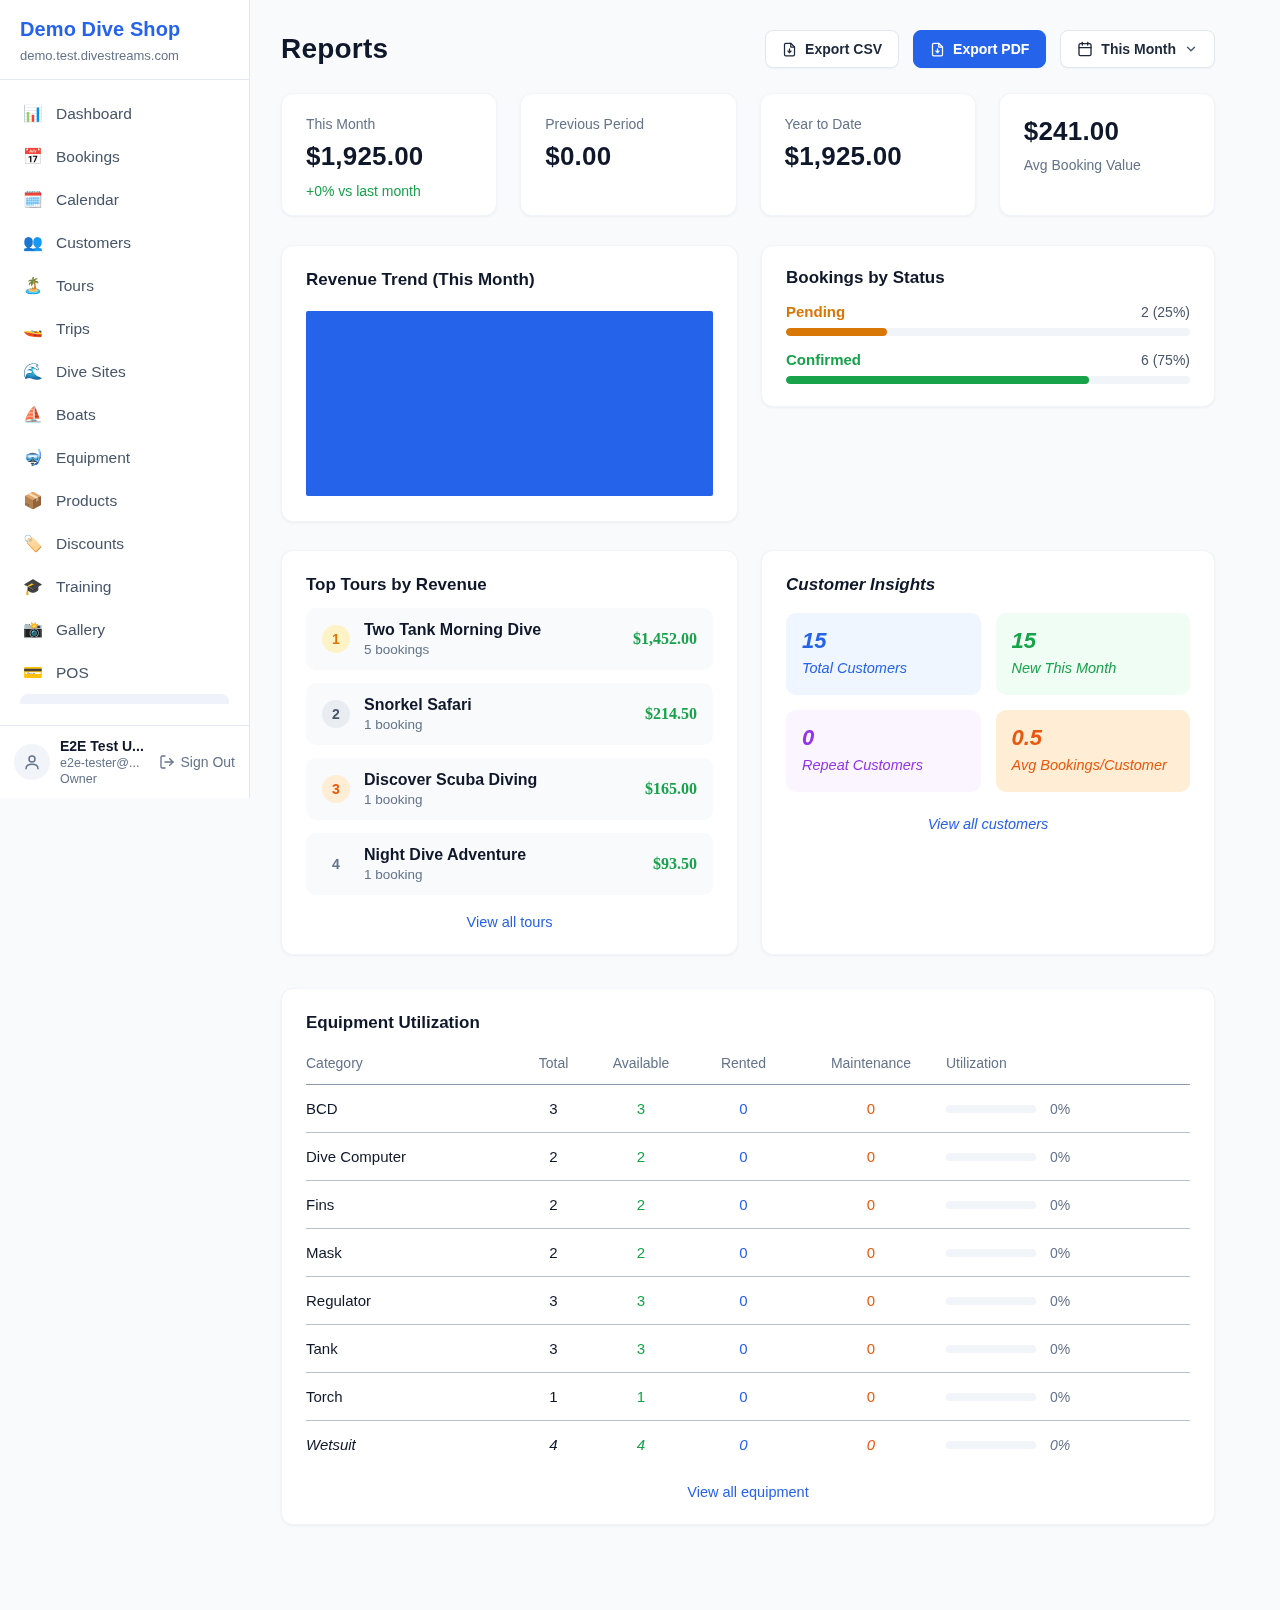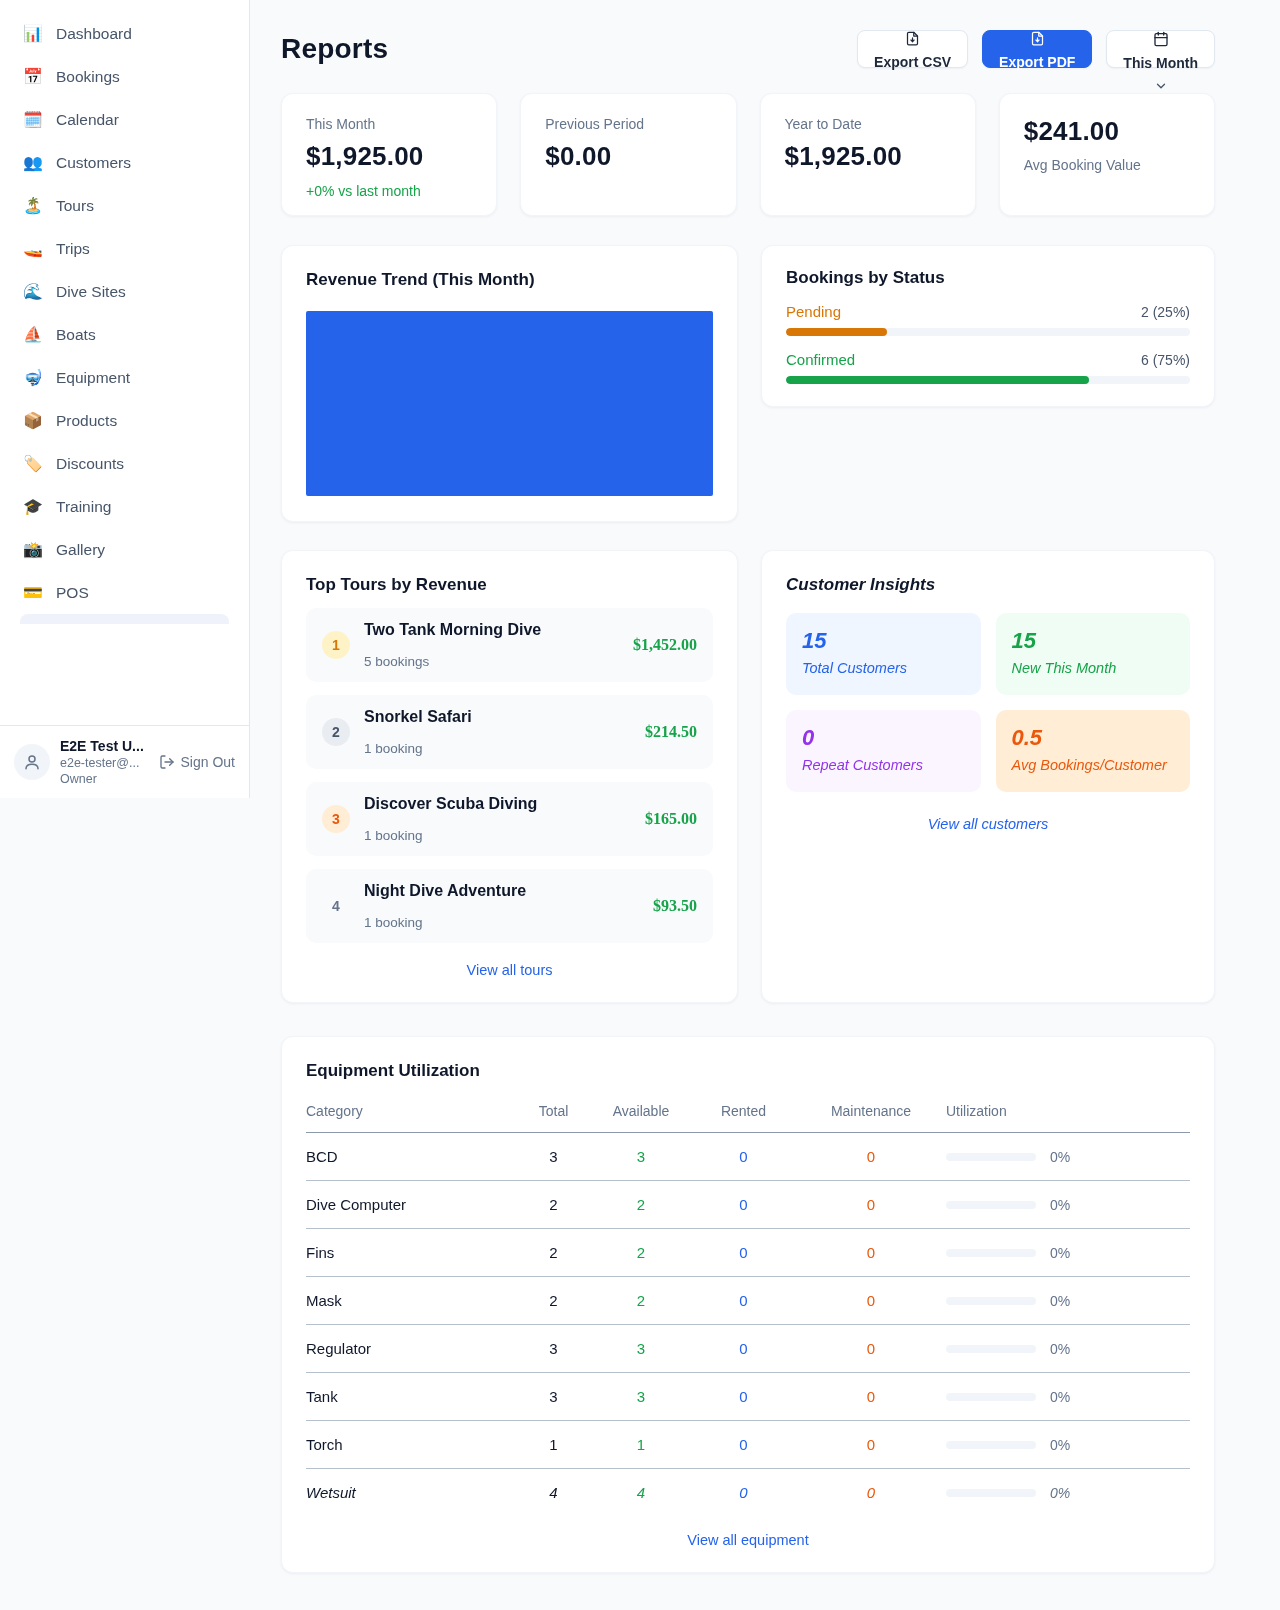--- a/index.html
+++ b/index.html
@@ -22,21 +22,21 @@
   .u-name { font-size:14px; font-weight:700; color:#0f172a; white-space:nowrap; }
   .u-mail, .u-role { font-size:12.5px; color:#64748b; margin-top:2px; white-space:nowrap; }
   .signout { display:flex; align-items:center; gap:6px; font-size:14px; color:#64748b; cursor:pointer; flex:none; }
 
   
   .main { position:absolute; left:250px; top:0; width:1030px; padding:30px 0 0 31px; }
   .content { width:934px; }
   .page-head { display:flex; align-items:center; justify-content:space-between; margin-bottom:25px; }
   .page-title { font-size:28px; font-weight:800; letter-spacing:.2px; }
   .head-actions { display:flex; gap:14px; }
-  .btn { display:flex; align-items:center; gap:8px; height:38px; padding:0 16px; border-radius:8px; font-size:14px; font-weight:600; cursor:pointer; border:1px solid #e2e8f0; background:#fff; color:#1e293b; box-shadow:0 1px 2px rgba(15,23,42,.04);flex-direction:column; }
+  .btn { display:flex; align-items:center; gap:8px; height:38px; padding:0 16px; border-radius:8px; font-size:14px; font-weight:600; cursor:pointer; border:1px solid #e2e8f0; background:#fff; color:#1e293b; box-shadow:0 1px 2px rgba(15,23,42,.04); }
   .btn.primary { background:#2563eb; border-color:#2563eb; color:#fff; }
   .btn svg { flex:none; }
 
   .card { background:#fff; border:1px solid #f1f5f9; border-radius:12px; box-shadow:0 1px 3px rgba(15,23,42,.05); }
   .card-title { font-size:17px; font-weight:700; color:#0f172a; }
 
   
   .stats { display:grid; grid-template-columns:repeat(4,1fr); gap:23px; margin-bottom:29px; }
   .stat { padding:22px 24px; height:123px; }
   .stat-label { font-size:14px; color:#64748b; }
@@ -45,42 +45,42 @@
   .stat.flip .stat-value { margin-top:0; }
   .stat.flip .stat-label { margin-top:10px; }
 
   
   .row2 { display:grid; grid-template-columns:457px 454px; gap:23px; margin-bottom:28px; align-items:start; }
   .rev-card { padding:24px; height:277px; }
   .rev-chart { margin-top:21px; height:185px; background:#2563eb; border-radius:2px; }
   .status-card { padding:22px 24px; height:162px; }
   .status-row { margin-top:15px; }
   .status-line { display:flex; justify-content:space-between; align-items:baseline; margin-bottom:8px; }
-  .status-name { font-size:15px; font-weight:400; }
+  .status-name { font-size:15px; font-weight:700; }
   .status-name.pending { color:#d97706; }
   .status-name.confirmed { color:#16a34a; }
   .status-val { font-size:14px; color:#475569; }
   .track { height:8px; border-radius:99px; background:#f1f5f9; overflow:hidden; }
   .fill { height:100%; border-radius:99px; }
   .fill.pending { background:#d97706; }
   .fill.confirmed { background:#16a34a; }
 
   
   .row3 { display:grid; grid-template-columns:457px 454px; gap:23px; margin-bottom:33px; }
   .tours-card { padding:24px; }
   .tour-row { display:flex; align-items:center; gap:14px; background:#f8fafc; border-radius:10px; padding:13px 16px; margin-top:13px; }
   .tours-card .tour-row:first-of-type { margin-top:18px; }
   .rank { width:28px; height:28px; border-radius:50%; display:flex; align-items:center; justify-content:center; font-size:14px; font-weight:700; flex:none; }
   .rank.r1 { background:#fef3c7; color:#d97706; }
   .rank.r2 { background:#e9edf2; color:#475569; }
   .rank.r3 { background:#ffedd5; color:#ea580c; }
   .rank.r4 { background:transparent; color:#64748b; font-weight:600; }
   .tour-info { flex:1; min-width:0; }
   .tour-name { font-size:16px; font-weight:700; color:#0f172a; }
-  .tour-sub { font-size:13.5px; color:#64748b; margin-top:15px; }
+  .tour-sub { font-size:13.5px; color:#64748b; margin-top:3px; }
   .tour-amt { font-size:16px; font-weight:700; color:#16a34a; white-space:nowrap;font-family:Liberation Serif, serif; }
   .view-link { display:block; text-align:center; color:#2563eb; font-size:14.5px; margin-top:19px; text-decoration:none; cursor:pointer; }
 
   .insights-card { padding:24px;font-style:italic; }
   .ins-grid { display:grid; grid-template-columns:1fr 1fr; gap:15px; margin-top:18px; }
   .tile { border-radius:10px; padding:15px 16px; height:82px; }
   .tile-val { font-size:22px; font-weight:800; }
   .tile-lb { font-size:14.5px; margin-top:6px; }
   .tile.blue   { background:#eff6ff; } .tile.blue .tile-val,   .tile.blue .tile-lb   { color:#2563eb; }
   .tile.green  { background:#f0fdf4; } .tile.green .tile-val,  .tile.green .tile-lb  { color:#16a34a; }
@@ -102,20 +102,24 @@
   .util-wrap { display:flex; align-items:center; gap:14px; }
   .util-track { width:90px; height:8px; border-radius:99px; background:#f1f5f9; overflow:hidden; }
   .util-fill { height:100%; background:#94a3b8; border-radius:99px; }
   .util-pct { font-size:14px; color:#64748b; }
   .equip-card .view-link { margin:16px 0 10px; }
 </style>
 </head>
 <body>
 
 <aside class="sidebar">
+  <div class="sb-head">
+    <div class="sb-title">Demo Dive Shop</div>
+    <div class="sb-domain">demo.test.divestreams.com</div>
+  </div>
   <nav class="sb-nav">
     <div class="nav-item">
       <span class="nav-ic">📊</span>
       <span class="nav-lb">Dashboard</span>
     </div>
     <div class="nav-item">
       <span class="nav-ic">📅</span>
       <span class="nav-lb">Bookings</span>
     </div>
     <div class="nav-item">

